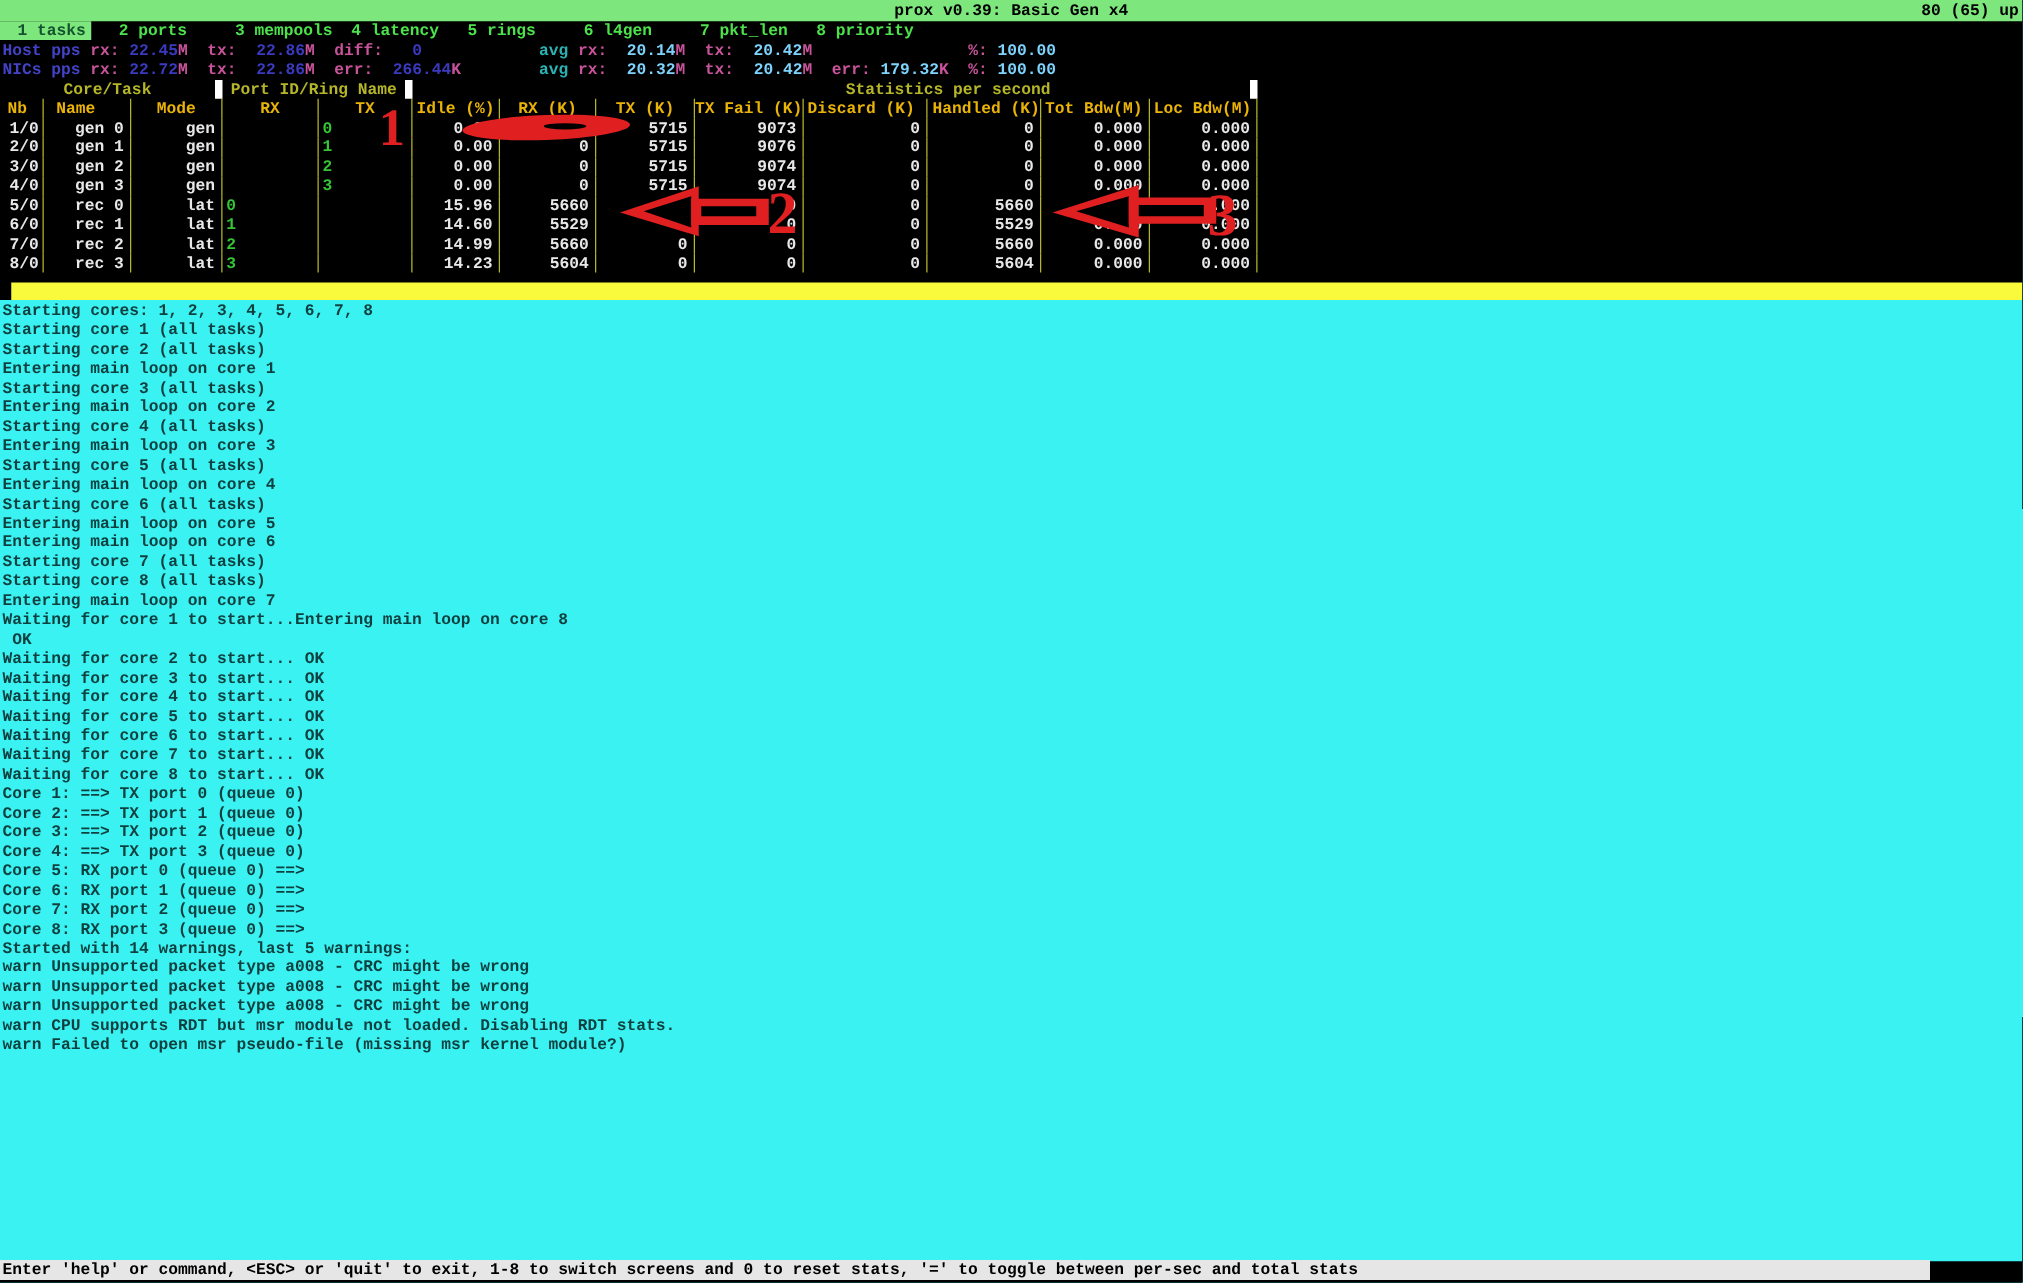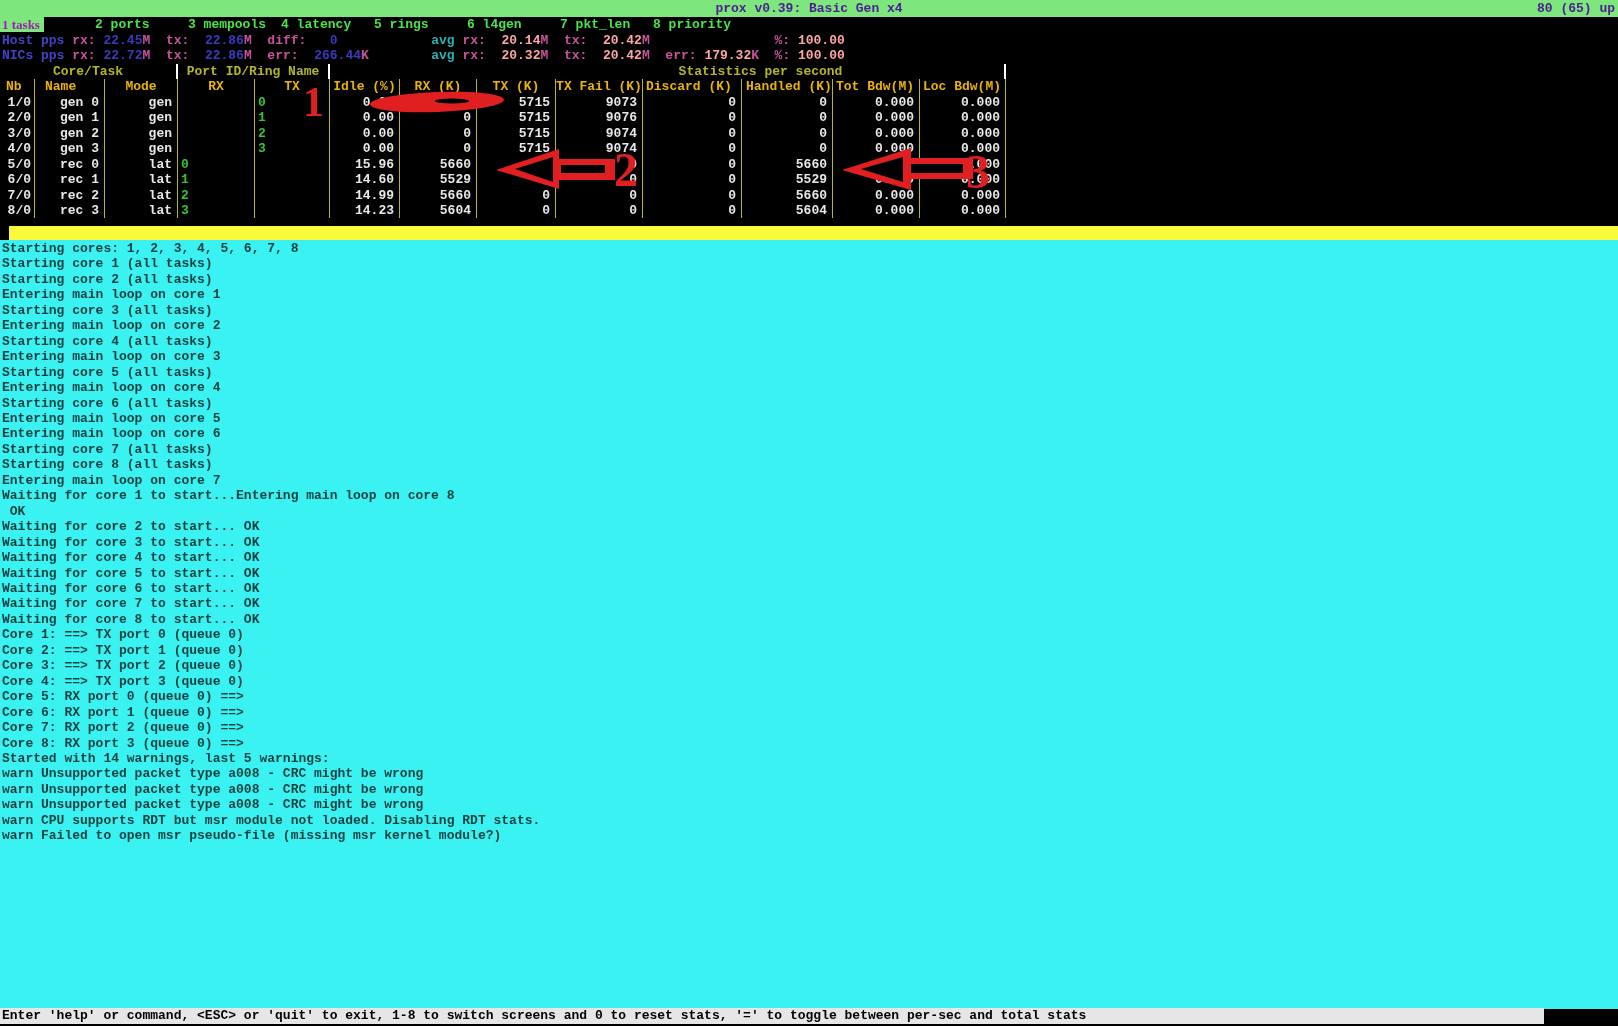--- a/index.html
+++ b/index.html
@@ -1,37 +1,37 @@
 <!DOCTYPE html>
 <html><head>
 <meta charset="utf-8">
 <style>
   html,body{margin:0;padding:0;background:#000;}
   .screen{position:relative;width:1618px;height:1026px;background:#000;overflow:hidden;
     font-family:"Liberation Mono",monospace;font-weight:bold;font-size:13px;line-height:15.45px;}
 
   
-  .titlebar{position:absolute;top:0;left:0;width:1618px;height:17px;background:#7DE77D;color:#4c1d95;line-height:17px;}
+  .titlebar{position:absolute;top:0;left:0;width:1618px;height:17px;background:#7DE77D;color:#000000;line-height:17px;}
   .titlebar .title{text-align:center;}
   .titlebar .uptime{position:absolute;right:3px;top:0;}
 
   
   .tabbar{position:absolute;top:17px;left:0;width:1618px;height:16px;display:flex;padding-left:2px;line-height:16px;}
   .tab{width:93px;color:#4CE24C;flex:0 0 auto;}
-  .tab.sel span{background:#7DE77D;color:#a21caf;padding:0 4px 0 2px;margin-left:-2px;font-family:Liberation Serif, serif;}
+  .tab.sel span{background:#7DE77D;color:#14532d;padding:0 4px 0 14px;margin-left:-2px;}
 
   
   .stats{position:absolute;top:33px;left:2px;white-space:pre;}
   .tk-lb{color:#4343C8}.tk-lm{color:#C8539A}.tk-vb{color:#3A3AC0}
-  .tk-vt{color:#fca5a5}.tk-lt{color:#2BB3B3}.tk-un{color:#C8539A}
+  .tk-vt{color:#7dd3fc}.tk-lt{color:#2BB3B3}.tk-un{color:#C8539A}
 
   
   .ptable{position:absolute;top:64px;left:0;width:1006px;}
   .ghrow{display:grid;grid-template-columns:178px 152px 676px;height:15.45px;color:#B5B52A;}
-  .ghrow .gc{box-sizing:border-box;border-right:2px solid #ffffff;text-align:center;overflow:hidden;}
+  .ghrow .gc{box-sizing:border-box;border-right:6px solid #ffffff;text-align:center;overflow:hidden;}
   .ghrow .gc.stats-span{text-align:center;padding-left:187px;}
   .trow{display:grid;grid-template-columns:35px 70px 73px 77px 75px 70px 77px 79px 87px 99px 91px 87px 86px;height:15.45px;}
   .cell{box-sizing:border-box;border-right:1px solid #B5B52A;overflow:hidden;}
   .cell.hd{color:#eab308;}
   .cell.val{text-align:right;padding-right:5px;color:#E8E8E8;}
   .cell.nb{padding-right:3px;}
   .cell.port{text-align:left;padding-left:3px;color:#35C435;}
   .al{text-align:left;padding-left:6px;}.ac{text-align:center;}
   .pl10{padding-left:10px;}.pl3{padding-left:3px;}.pl4{padding-left:4px;}
 

